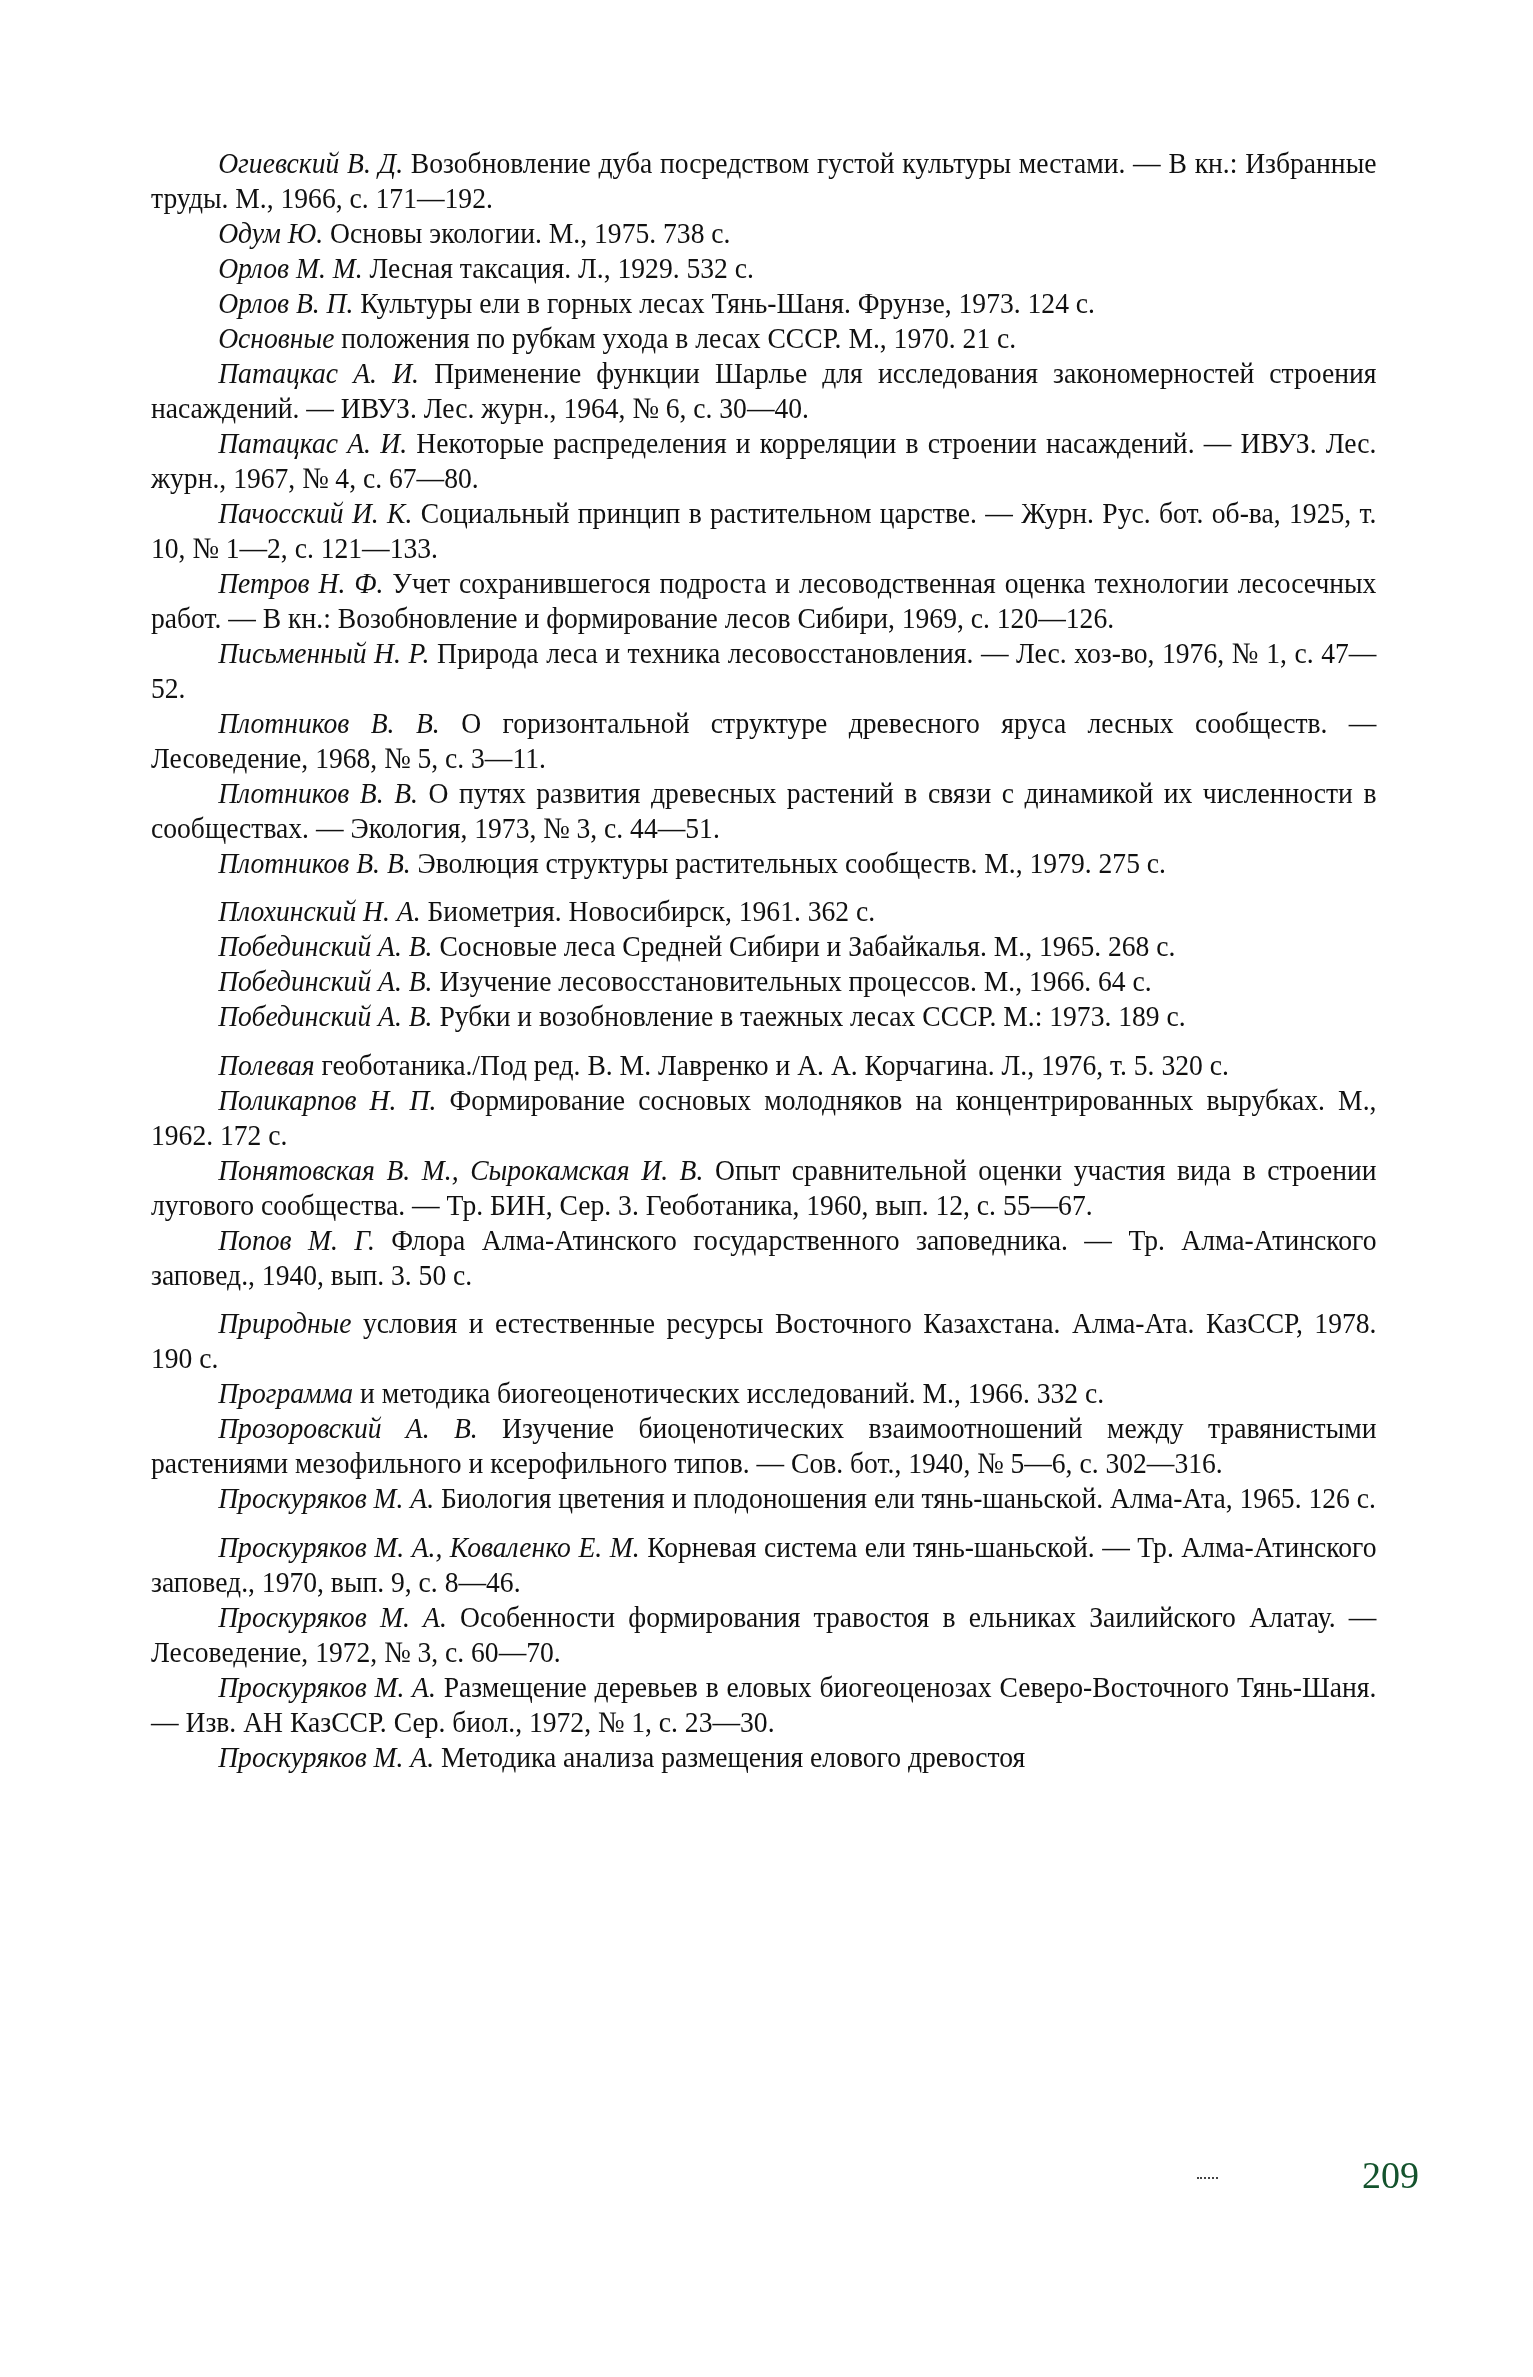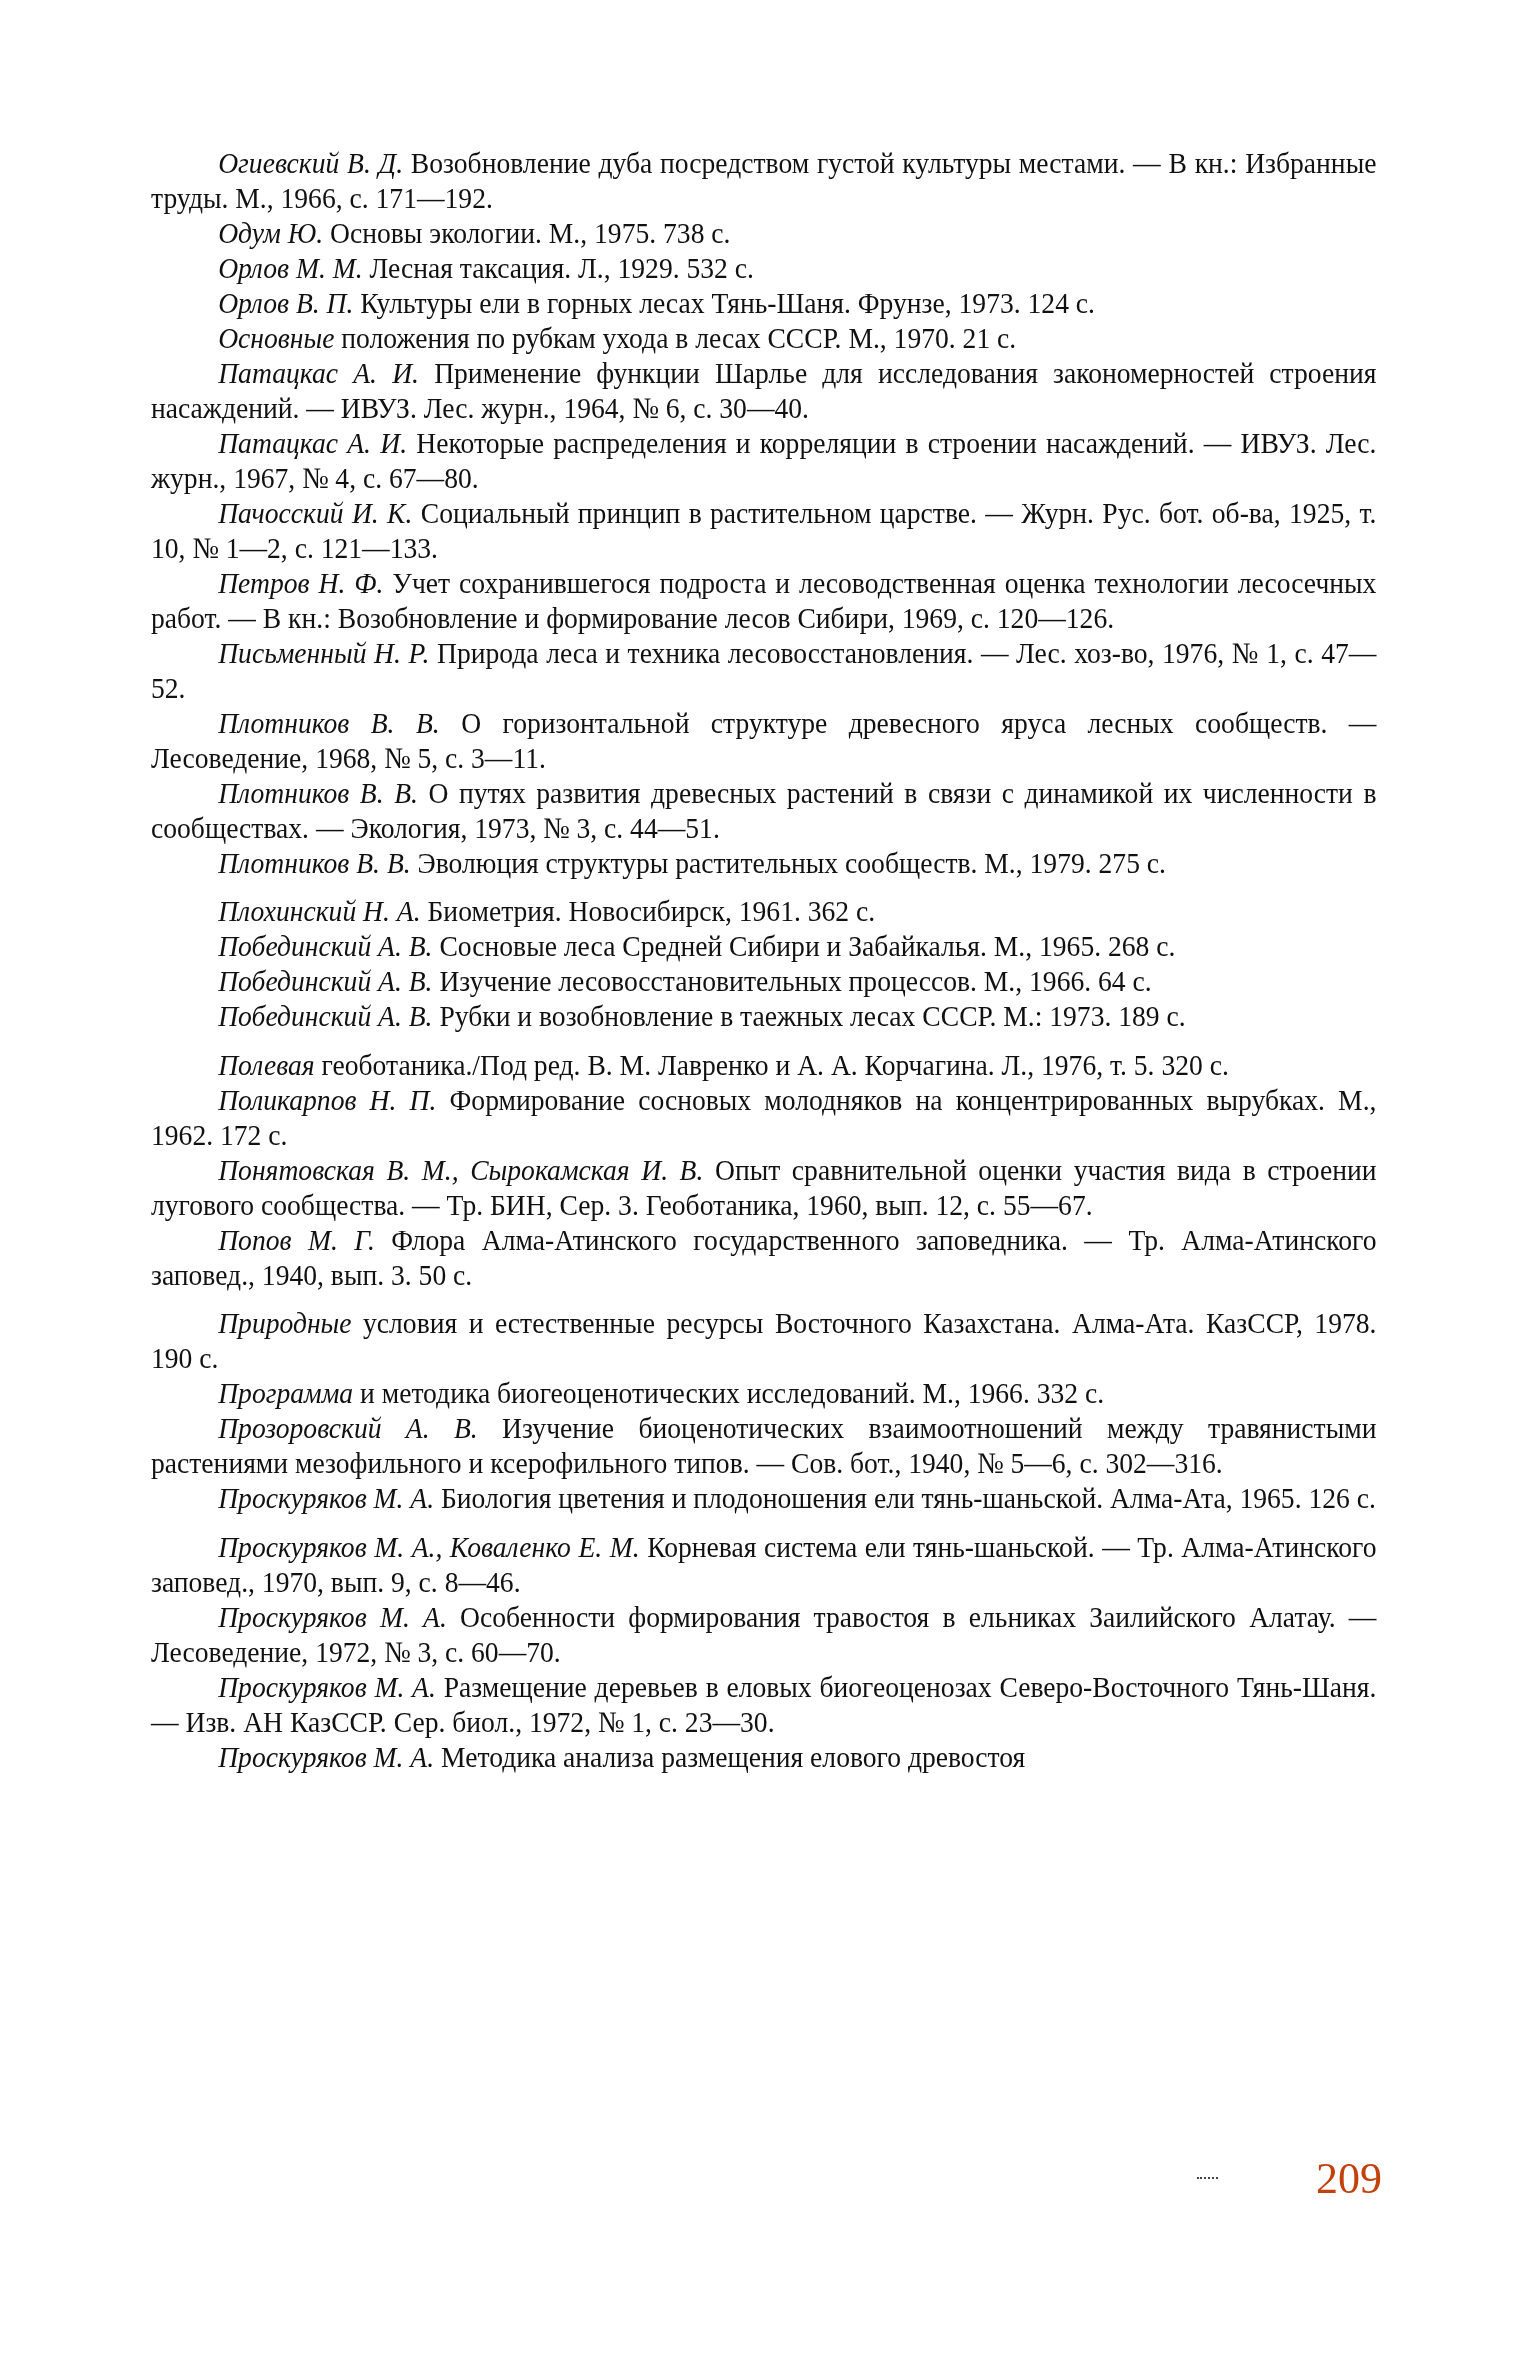--- a/index.html
+++ b/index.html
@@ -16,25 +16,25 @@
     text-align: justify;
     transform: scaleX(0.92);
     transform-origin: left top;
     width: 1332px;
   }
   .entry { margin: 0 0 0 0; text-indent: 73px; }
   .entry.gap { margin-top: 13.4px; }
   .author { font-style: italic; }
   .page-number {
     position: absolute;
-    left: 1316px;
+    left: 1362px;
     top: 2153px;
     font-family: "Liberation Serif", "DejaVu Serif", serif;
-    font-size: 44px;
-    color: #c2410c;
+    font-size: 38px;
+    color: #14532d;
   }
   .scan-mark {
     position: absolute;
     left: 1197px;
     top: 2177px;
     width: 21px;
     height: 2.9px;
     border-top: 2.9px dotted #444;
   }
 </style>

